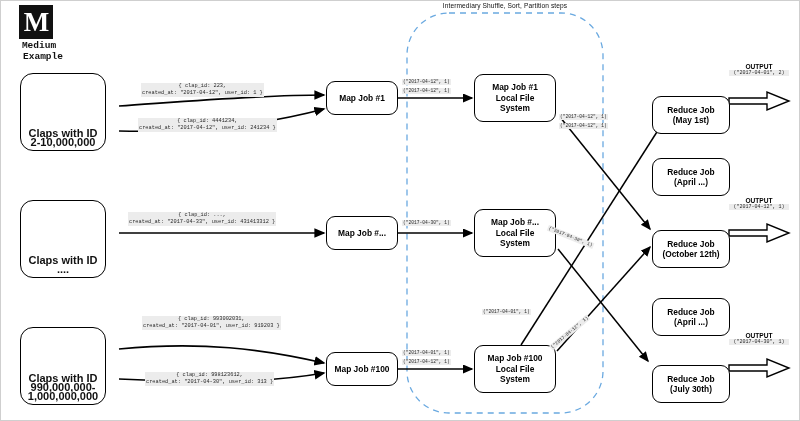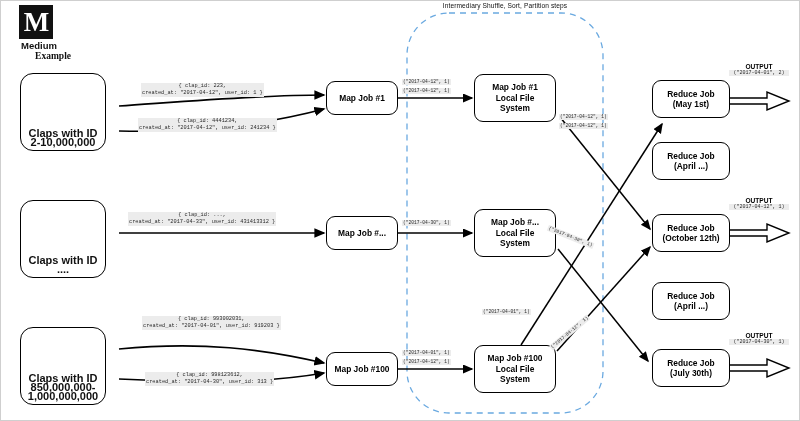--- a/index.html
+++ b/index.html
@@ -11,41 +11,41 @@
   #svg-layer{position:absolute;left:0;top:0;width:800px;height:421px;}
   .abs{position:absolute;}
 
   
   #brand-logo{
     left:18px;top:4px;width:34px;height:34px;background:#111;
     color:#fff;font-family:"Liberation Serif",serif;font-weight:700;
     font-size:27px;line-height:34px;text-align:center;letter-spacing:-1px;
   }
   #brand-name{left:14px;top:39px;width:48px;text-align:center;
-    font-family:Liberation Sans, sans-serif;font-weight:700;font-size:9.5px;color:#111;}
-  #brand-sub{left:14px;top:50px;width:56px;text-align:right;
-    font-family:Liberation Serif, serif;font-weight:700;font-size:9.5px;color:#111;}
+    font-family:Liberation Mono, monospace;font-weight:700;font-size:9.5px;color:#111;}
+  #brand-sub{left:14px;top:50px;width:56px;text-align:center;
+    font-family:Liberation Mono, monospace;font-weight:700;font-size:9.5px;color:#111;}
 
   
   .db-node{
     width:86px;height:78px;border:1.6px solid #000;border-radius:13px;
     background:#fff;box-sizing:border-box;
   }
   .db-label{position:absolute;left:-6px;right:-6px;bottom:3px;text-align:center;
     font-size:11px;font-weight:700;color:#111;line-height:9px;}
 
   
   .pbox{
     border:1.8px solid #000;border-radius:9px;background:#fff;
     box-sizing:border-box;display:flex;align-items:center;justify-content:center;
     text-align:center;font-weight:700;font-size:8.4px;color:#000;line-height:10.5px;
   }
   .mapjob{width:72px;height:34px;}
   .lfs{width:82px;height:48px;}
-  .reduce{width:78px;height:38px;}
+  .reduce{width:78px;height:38px;margin-top:16px;}
 
   
   .rec{
     background:#ececec;color:#2b2b2b;font-family:"Liberation Mono",monospace;
     font-size:5.3px;line-height:7px;white-space:nowrap;padding:0 1px;
   }
   .rec.two{text-align:center;}
   .rec-line{display:block;}
   .elabel{
     background:#ececec;color:#2b2b2b;font-family:"Liberation Mono",monospace;
@@ -141,21 +141,21 @@
 </div>
 <div class="abs db-node" style="left:19px;top:199px;">
   <div class="db-label">
     <span>Claps with ID</span><br>
     <span>....</span>
   </div>
 </div>
 <div class="abs db-node" style="left:19px;top:326px;">
   <div class="db-label">
     <span>Claps with ID</span><br>
-    <span>850,000,000-</span><br>
+    <span>990,000,000-</span><br>
     <span>1,000,000,000</span>
   </div>
 </div>
 
 <div class="abs rec two" style="left:140px;top:82px;">
   <span class="rec-line">{ clap_id: 223,</span>
   <span class="rec-line">created_at: "2017-04-12", user_id: 1 }</span>
 </div>
 <div class="abs rec two" style="left:137px;top:117px;">
   <span class="rec-line">{ clap_id: 4441234,</span>

